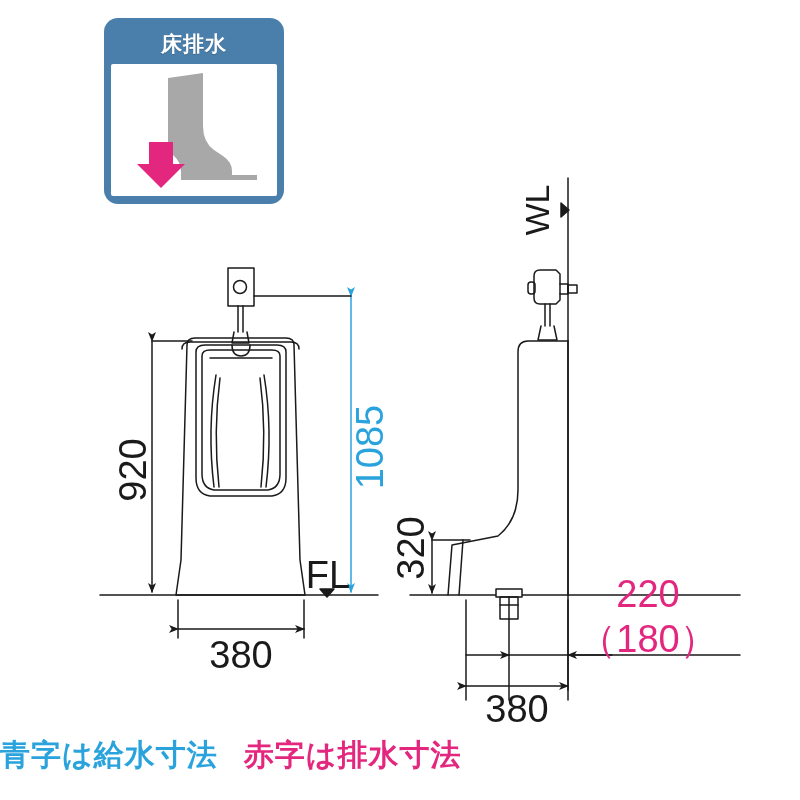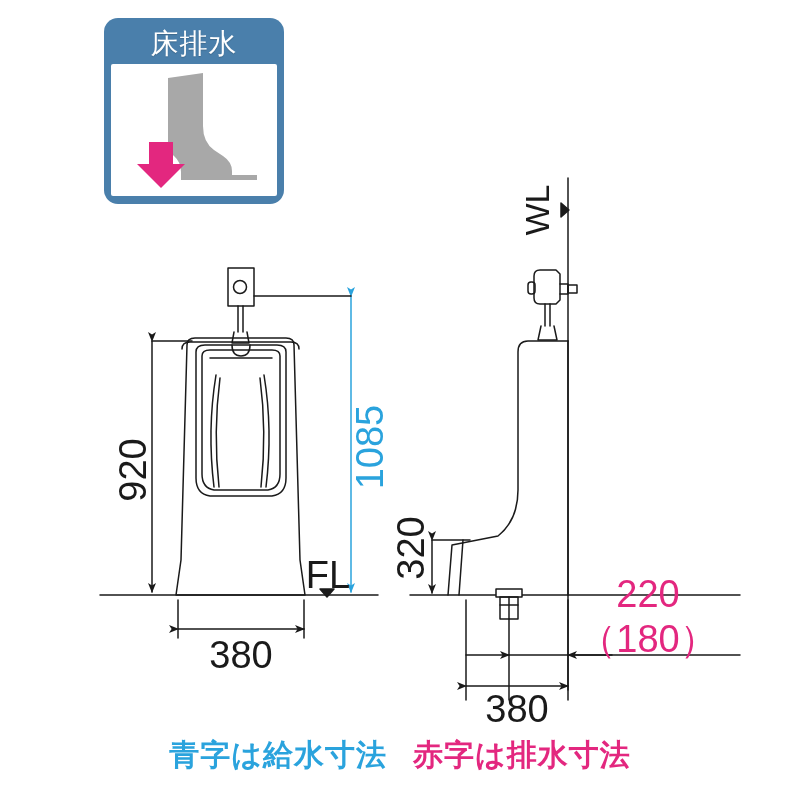--- a/index.html
+++ b/index.html
@@ -13,36 +13,36 @@
   #stage{position:relative;width:800px;height:800px;}
 
   
   .badge{
     position:absolute;left:104px;top:18px;width:180px;height:186px;
     background:#4a7fab;border-radius:14px;
     box-sizing:border-box;padding:6px 7px 7px 7px;
   }
   .badge-title{
     height:40px;line-height:40px;text-align:center;
-    color:#ffffff;font-size:28px;font-weight:normal;letter-spacing:1px;
+    color:#ffffff;font-size:21px;font-weight:bold;letter-spacing:1px;
     font-family:"DejaVu Sans","Liberation Sans",sans-serif;
     text-shadow:0 1px 1px rgba(0,0,0,.18);
   }
   .badge-body{
     position:relative;background:#ffffff;height:132px;border-radius:2px;overflow:hidden;
   }
   .badge-body svg{display:block;}
 
   
   #draw{position:absolute;left:0;top:0;width:800px;height:800px;}
 
   
   .caption{
     position:absolute;top:735px;left:0;width:800px;
-    text-align:center;font-size:30px;font-weight:bold;letter-spacing:1px;
+    font-size:30px;font-weight:bold;letter-spacing:1px;
     font-family:"DejaVu Sans","Liberation Sans",sans-serif;
     white-space:nowrap;
   }
   .cap-blue{color:#2aa3dd;}
   .cap-red{color:#e3277f;margin-left:26px;}
 
   .dim-text{font-family:"Liberation Sans","DejaVu Sans",sans-serif;font-weight:normal;}
 </style>
 </head>
 <body>

